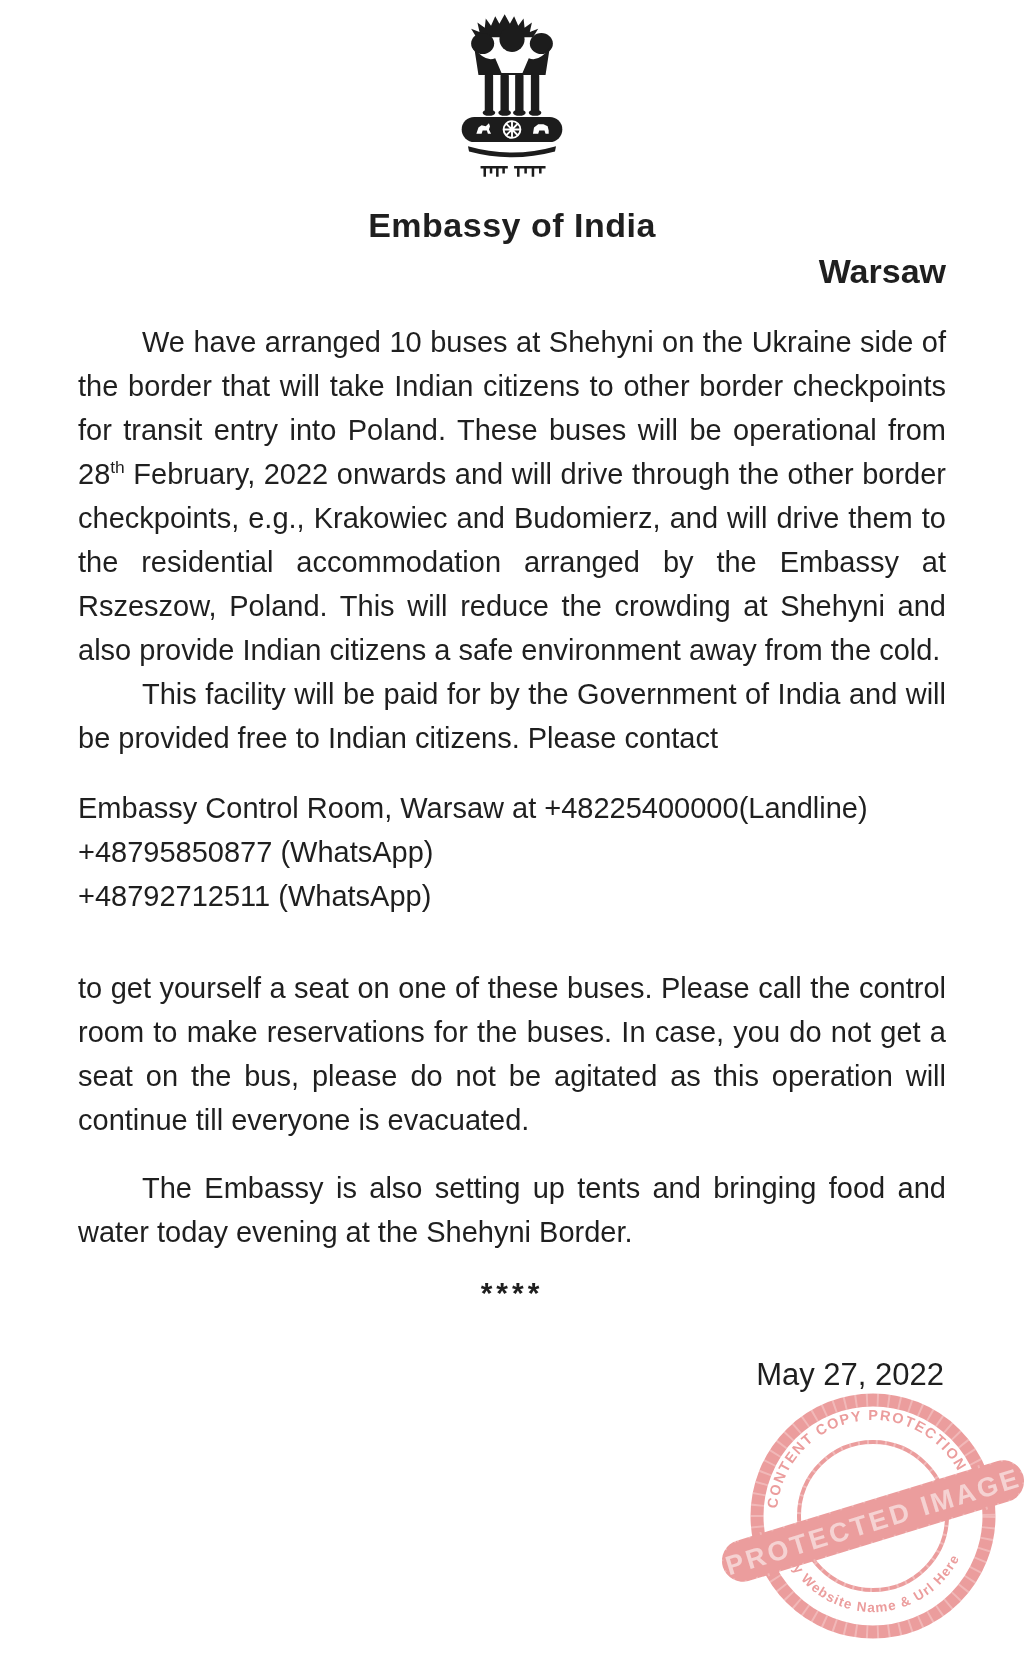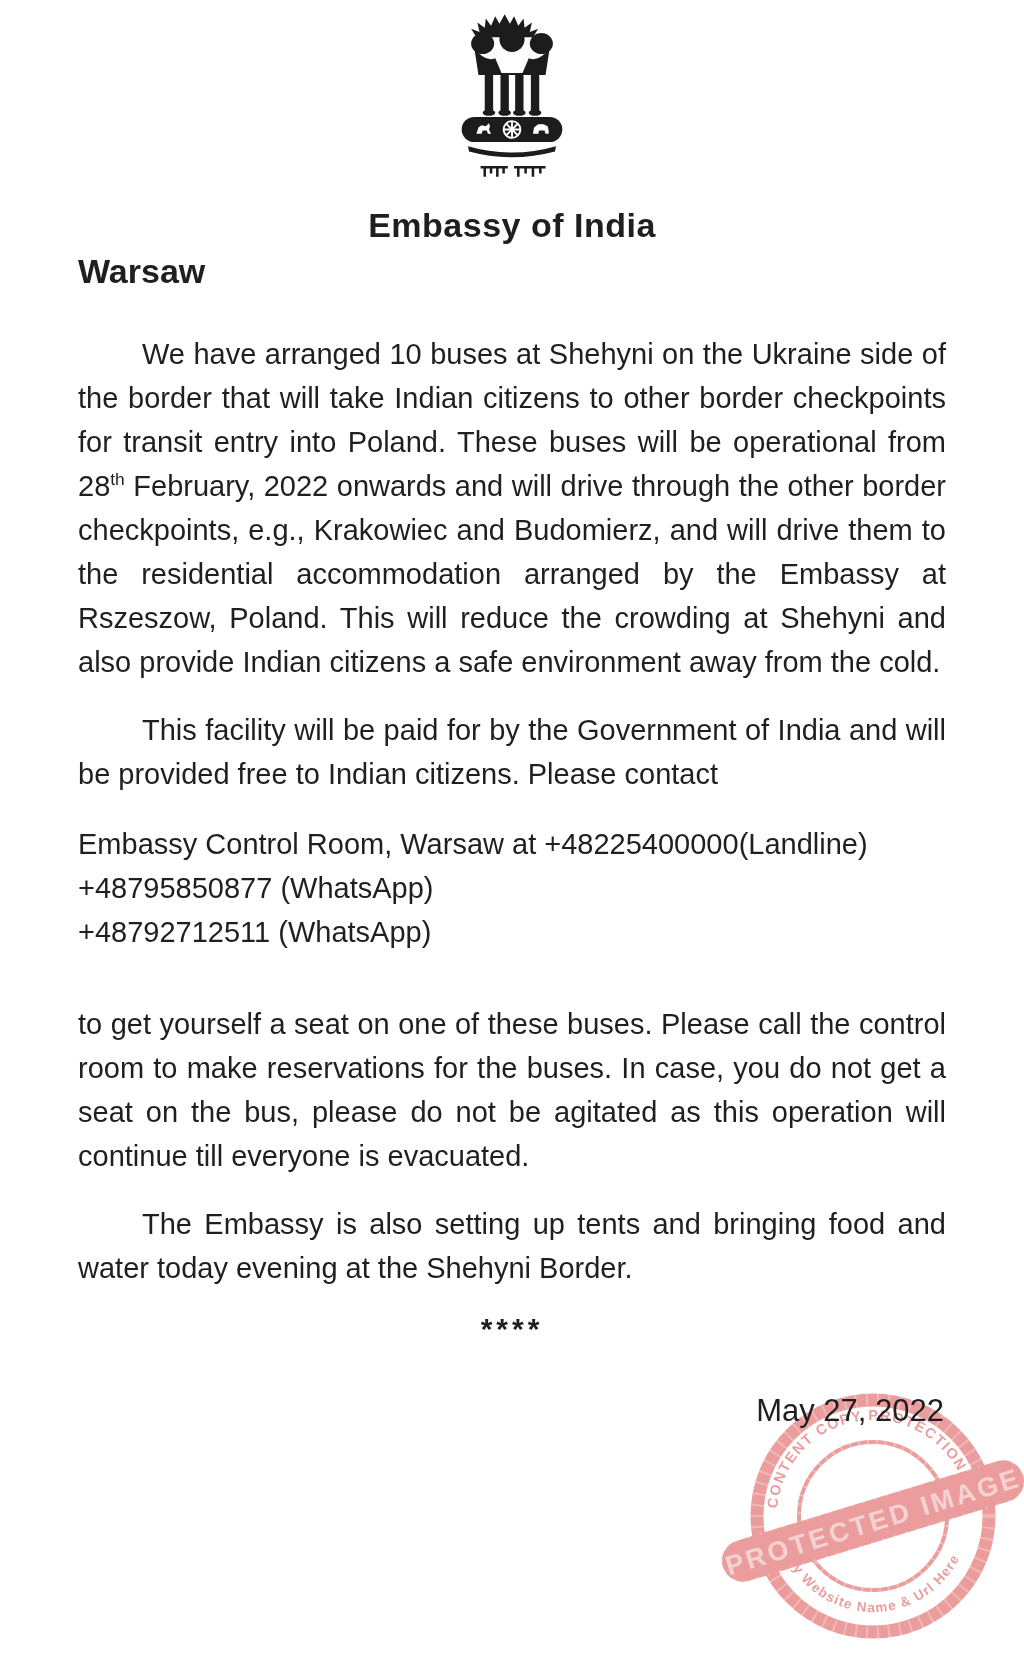--- a/index.html
+++ b/index.html
@@ -27,21 +27,21 @@
   }
   .org-name {
     text-align: center;
     font-size: 34px;
     font-weight: bold;
     line-height: 46px;
     margin-top: 14px;
     letter-spacing: 0.5px;
   }
   .org-city {
-    text-align: left;
+    text-align: right;
     font-size: 34px;
     font-weight: bold;
     line-height: 46px;
   }
   .title {
     text-align: center;
     margin-top: 50px;
     font-size: 32px;
     font-weight: bold;
     line-height: 40px;
@@ -49,22 +49,22 @@
   .title span {
     text-decoration: underline;
     text-decoration-thickness: 3px;
     text-underline-offset: 7px;
   }
   .body-text {
     font-size: 29px;
     line-height: 44px;
     text-align: justify;
   }
-  .p1 { margin-top: 38px; text-indent: 64px; }
-  .p2 { margin-top: 24px; text-indent: 64px; }
+  .p1 { margin-top: 26px; text-indent: 64px; }
+  .p2 { text-indent: 64px; }
   .contact-block { margin-top: 26px; font-size: 29px; line-height: 44px; }
   .contact-right { text-align: left; padding-right: 26px; }
   .p3 { margin-top: 48px; }
   .p4 { margin-top: 24px; text-indent: 64px; }
   .p5 { margin-top: 18px; text-indent: 64px; }
   .separator {
     margin-top: 22px;
     text-align: center;
     font-size: 30px;
     font-weight: bold;

